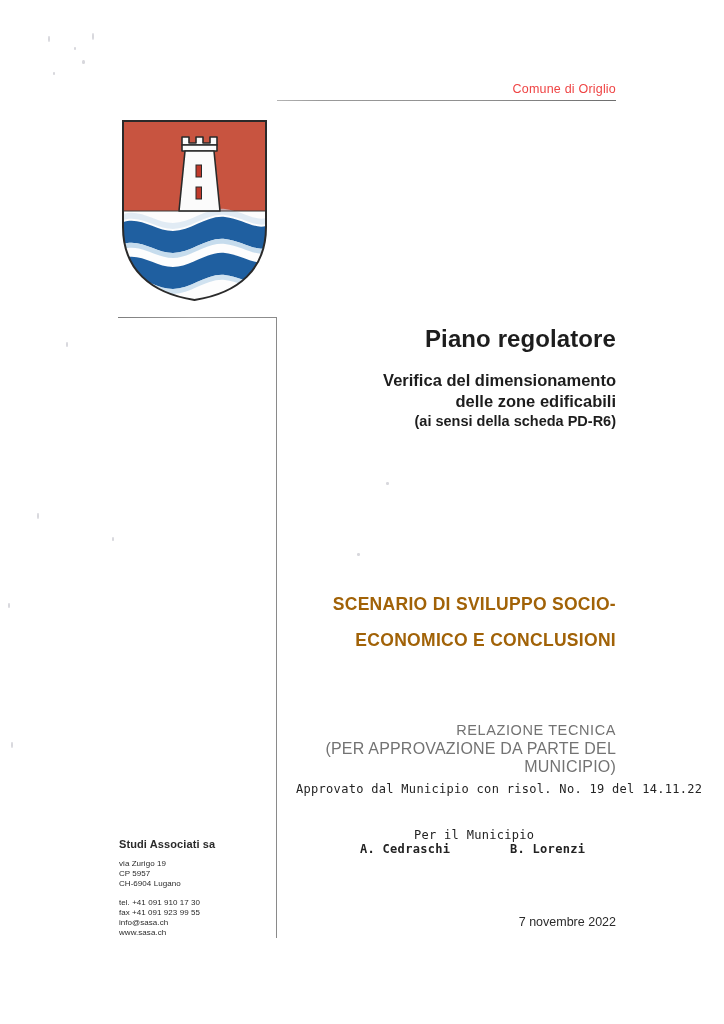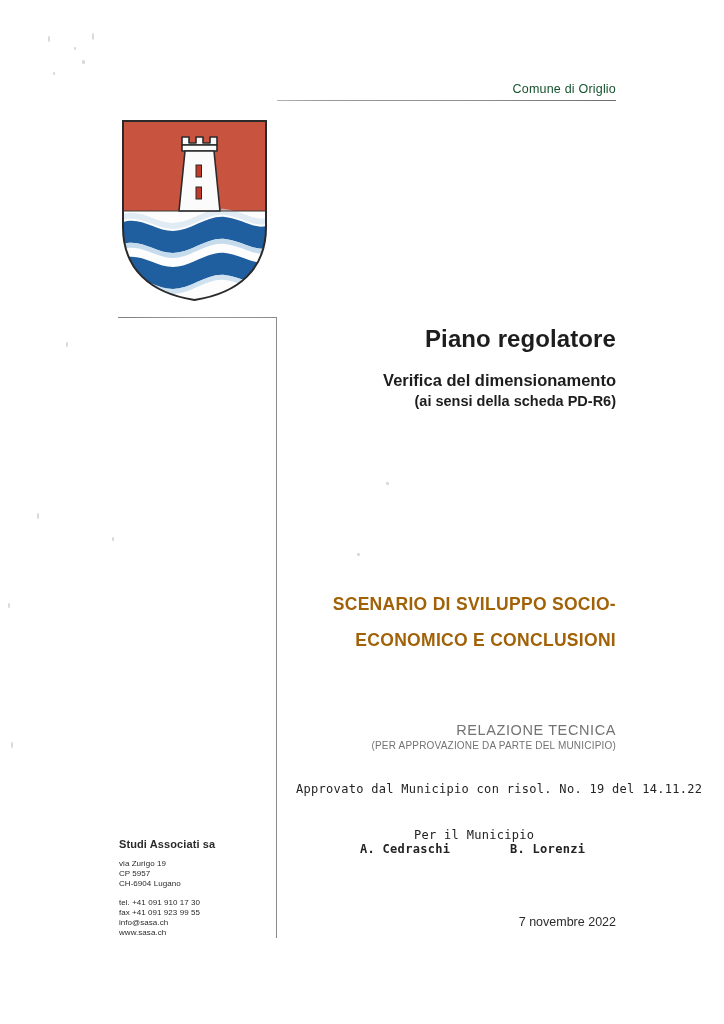--- a/index.html
+++ b/index.html
@@ -28,21 +28,21 @@
 
   
   .header-town {
     position: absolute;
     left: 277px;
     top: 82px;
     width: 339px;
     text-align: right;
     font-size: 12.5px;
     letter-spacing: 0.2px;
-    color: #14532d;
+    color: #ef4444;
   }
   .header-rule {
     position: absolute;
     left: 277px;
     top: 100px;
     width: 339px;
     height: 1px;
     background: linear-gradient(to right, #b4b4b4 0%, #9a9a9a 12%, #8f8f8f 60%, #6d6d6d 100%);
   }
 
@@ -122,21 +122,21 @@
     top: 722px;
     width: 316px;
     text-align: right;
     color: #737373;
   }
   .relazione-title {
     font-size: 14.5px;
     letter-spacing: 0.6px;
   }
   .relazione-note {
-    font-size: 10px;
+    font-size: 16px;
     letter-spacing: 0.2px;
     margin-top: 2px;
   }
 
   
   .approval {
     position: absolute;
     left: 296px;
     top: 782px;
     width: 390px;
@@ -258,20 +258,21 @@
       <path d="M2,2 L145,2 L145,108 C145,150 118,174 73.5,181 C29,174 2,150 2,108 Z" fill="none" stroke="#2a2a2a" stroke-width="2"></path>
     </svg>
   </div>
 
   <div class="rule-horizontal"></div>
   <div class="rule-vertical"></div>
 
   <div class="title-main">Piano regolatore</div>
   <div class="title-sub">
     <div>Verifica del dimensionamento</div>
+    <div>delle zone edificabili</div>
     <div class="paren">(ai sensi della scheda PD-R6)</div>
   </div>
 
   <div class="scenario">
     <div>SCENARIO DI SVILUPPO SOCIO-</div>
     <div>ECONOMICO E CONCLUSIONI</div>
   </div>
 
   <div class="relazione">
     <div class="relazione-title">RELAZIONE TECNICA</div>

